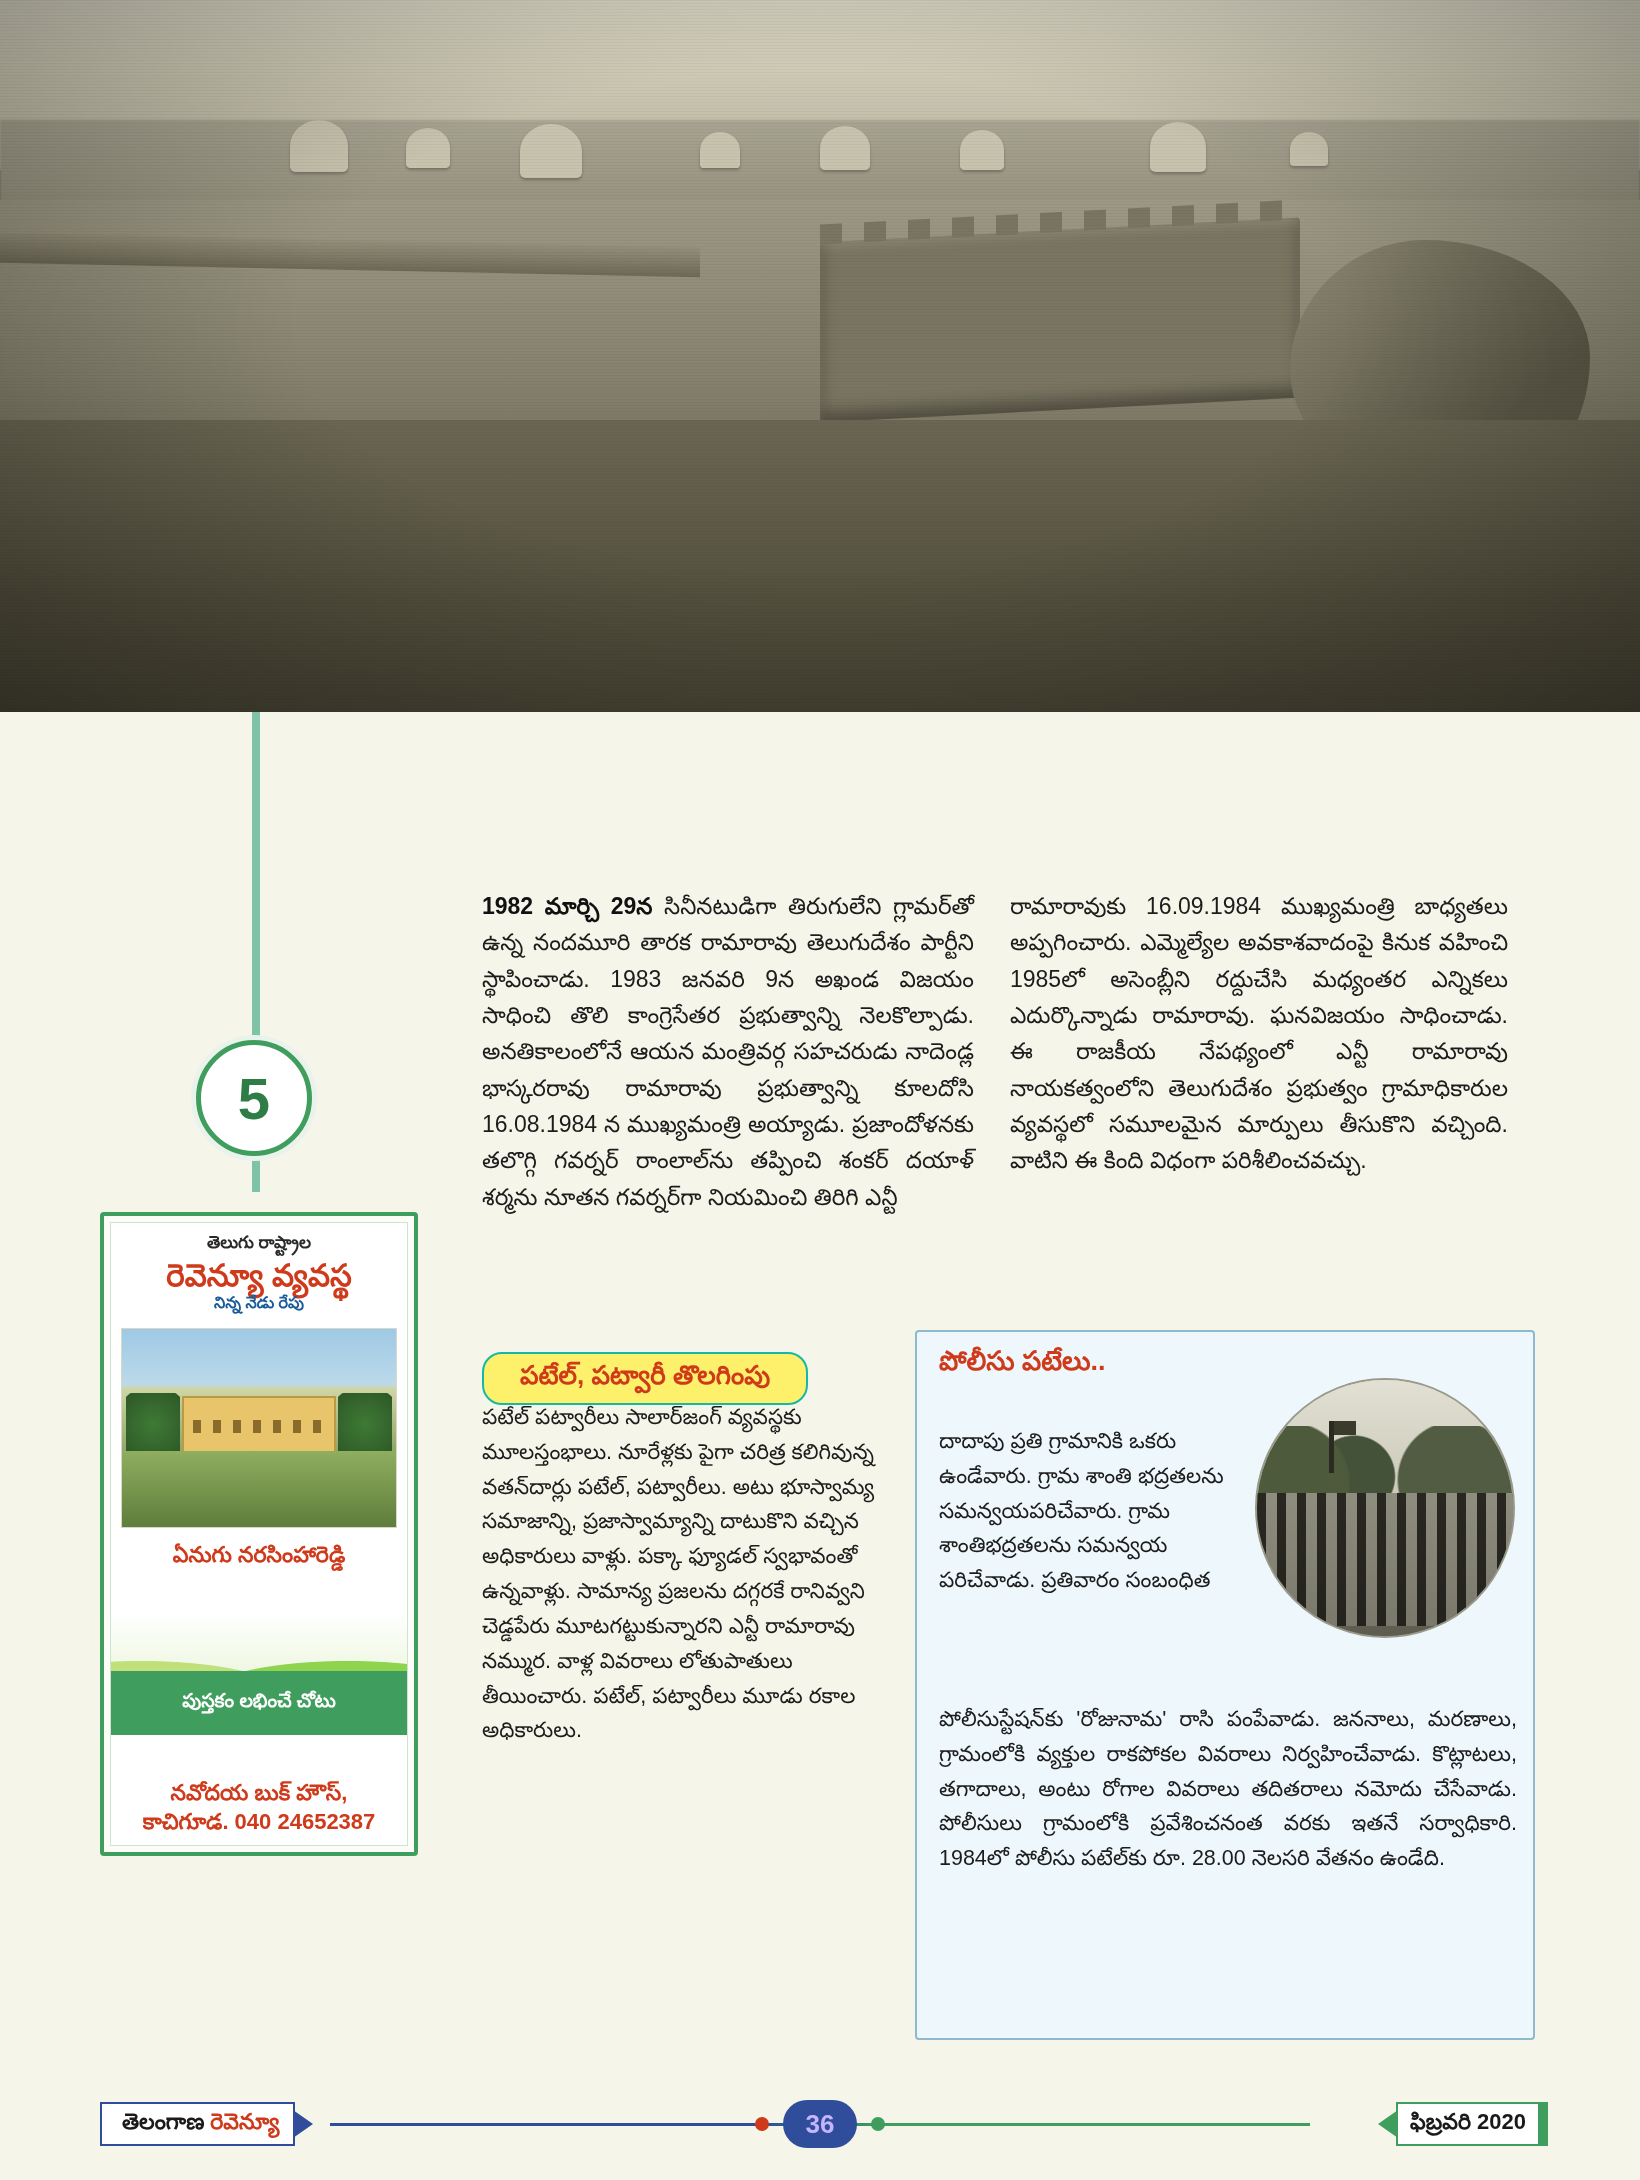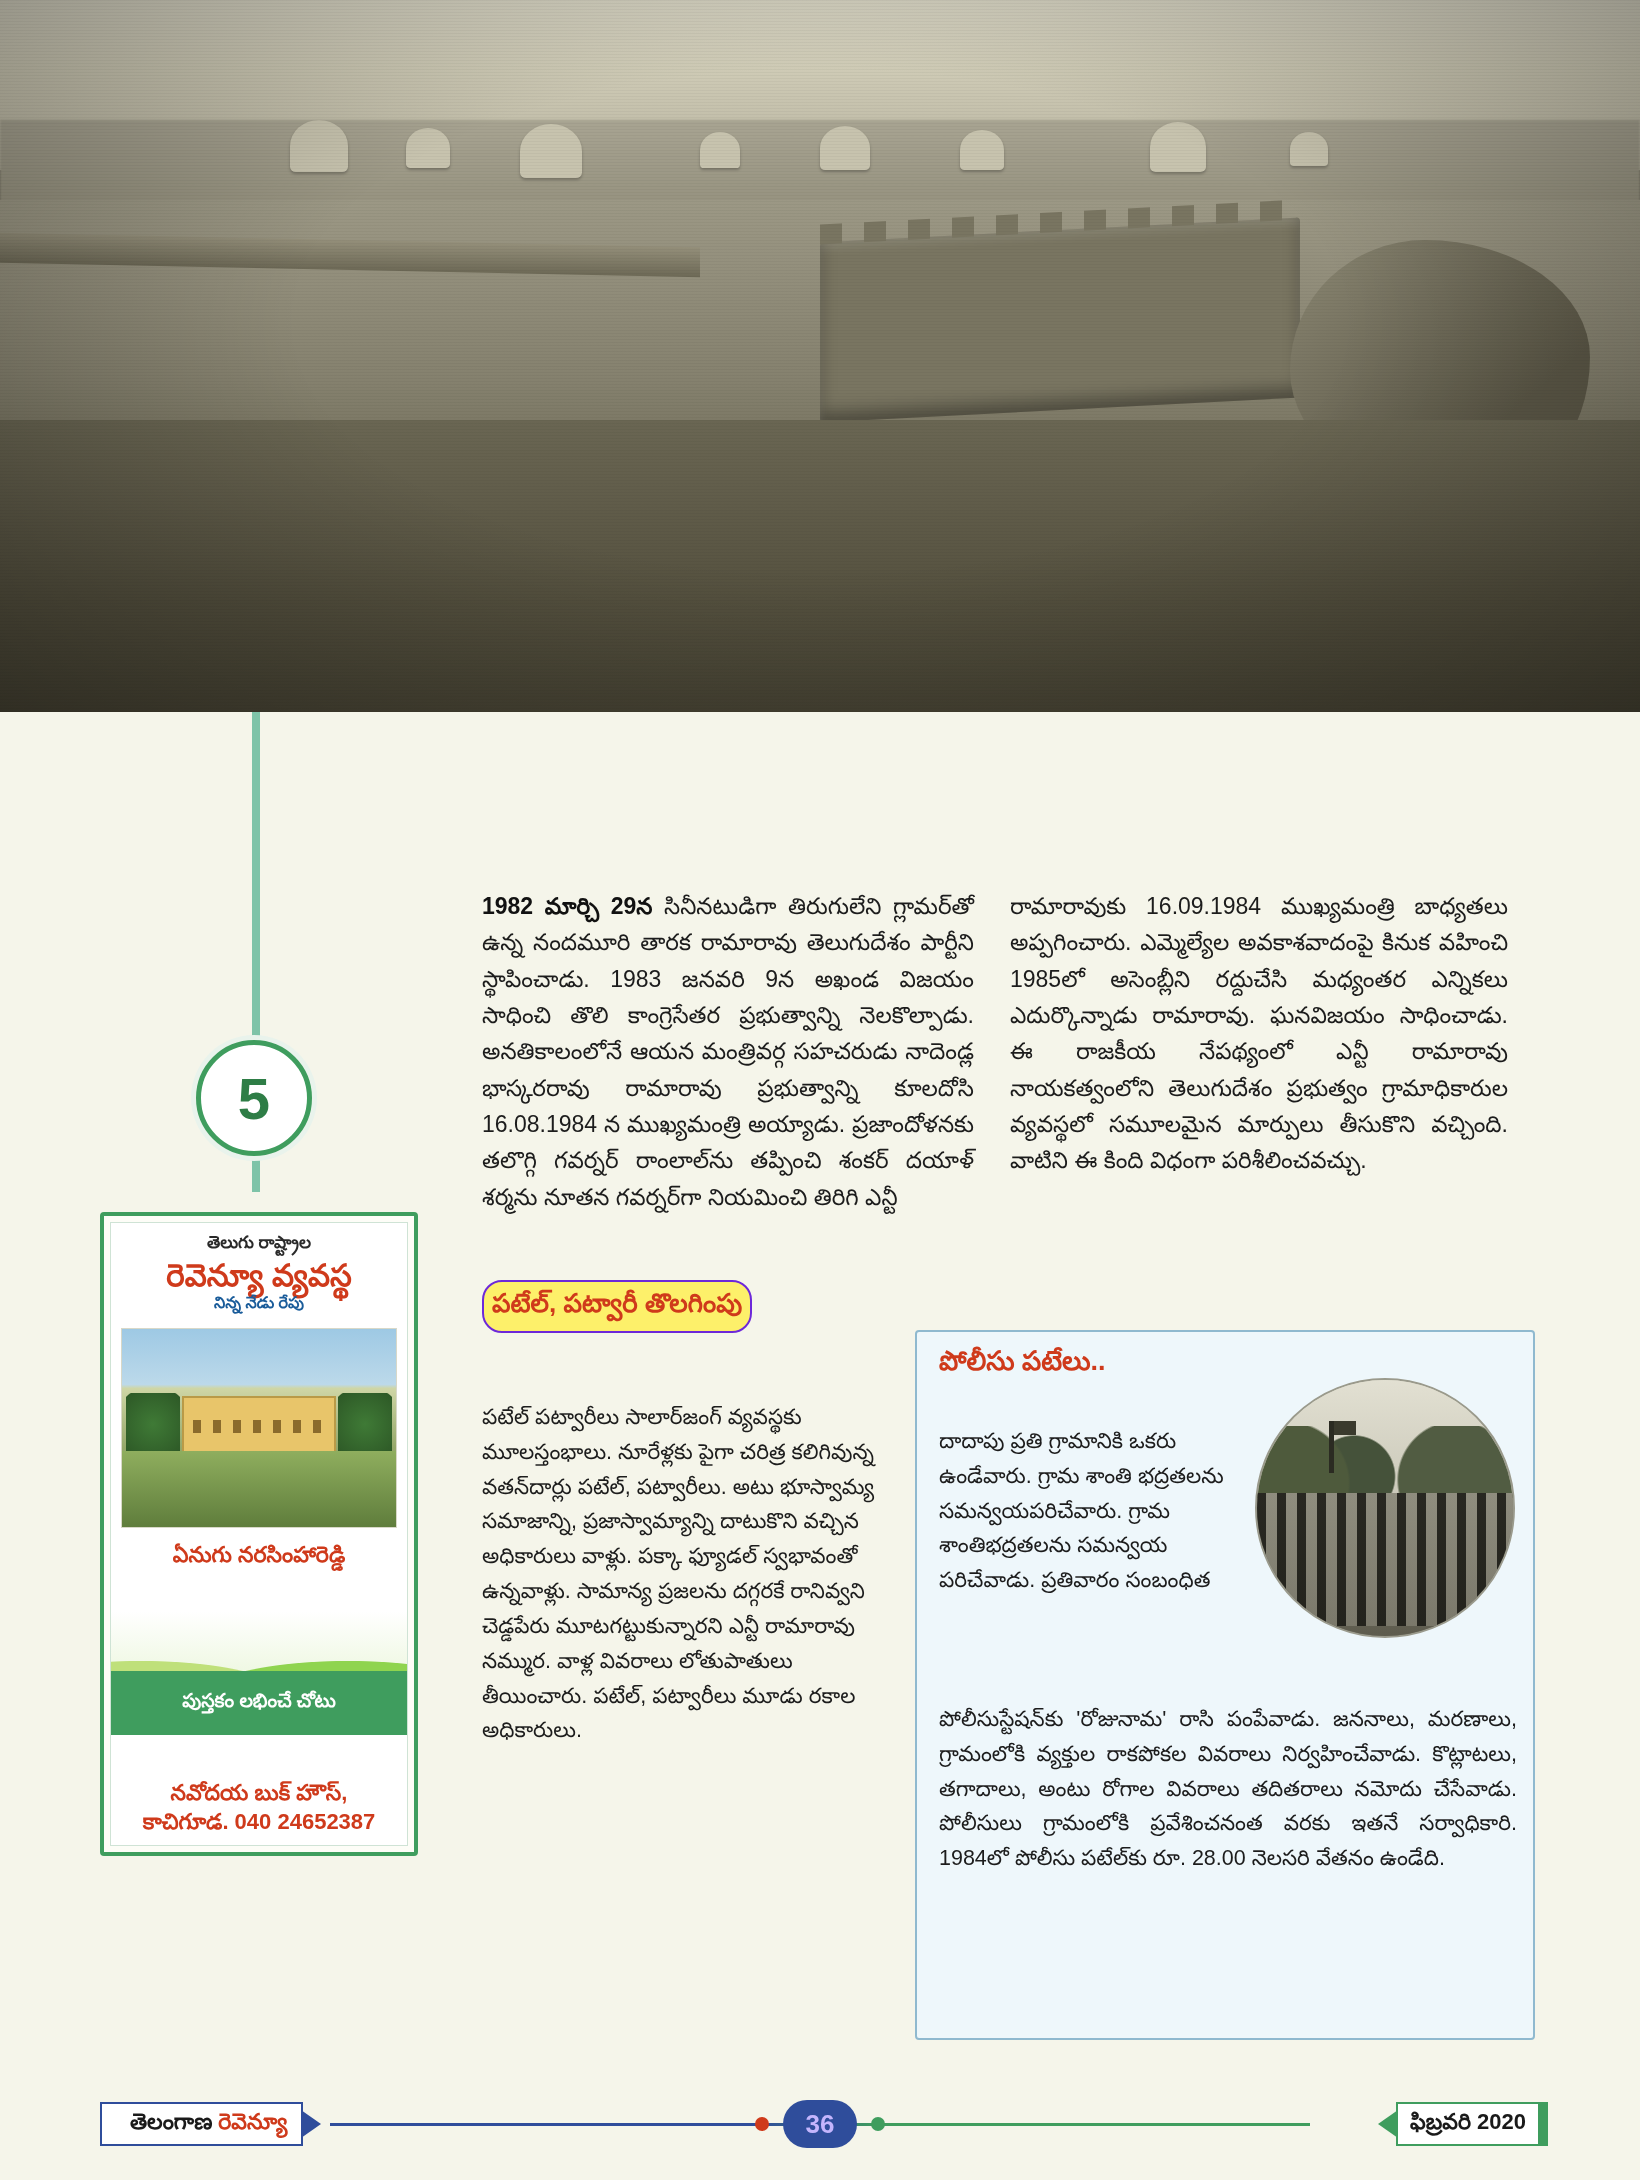--- a/index.html
+++ b/index.html
@@ -212,25 +212,25 @@
   }
   .col p { margin-bottom: 10px; }
   .lead { font-weight: 700; color: #111; }
 
   #col-left  { left: 482px; top: 888px;  width: 492px; }
   #col-right { left: 1010px; top: 888px; width: 498px; }
 
   
   .pill {
     position: absolute;
-    left: 482px; top: 1280px;
+    left: 482px; top: 1352px;
     background: #fdf06a;
-    border: 2px solid #6d28d9;
+    border: 2px solid #14b8a6;
     border-radius: 20px;
-    padding: 6px 8px;
+    padding: 6px 36px;
     font-size: 26px;
     font-weight: 700;
     color: #cf3a1b;
   }
 
   #col-left2 {
     position: absolute;
     left: 482px; top: 1400px; width: 410px;
     font-size: 21.5px;
     line-height: 1.62;
@@ -290,21 +290,21 @@
   }
 
   
   .footer { position: absolute; left: 0; bottom: 0; width: 100%; height: 110px; }
   .f-left {
     position: absolute; left: 100px; bottom: 34px;
     height: 44px;
     background: #ffffff;
     border: 2px solid #2f4d9b;
     display: flex; align-items: center;
-    padding: 0 14px 0 28px;
+    padding: 0 14px 0 20px;
     font-size: 22px; font-weight: 700;
   }
   .f-left .w1 { color: #1a1a1a; margin-right: 6px; }
   .f-left .w2 { color: #cf3a1b; }
   .f-left .arrow {
     position: absolute; right: -20px; top: 50%; transform: translateY(-50%);
     width: 0; height: 0;
     border-top: 14px solid transparent;
     border-bottom: 14px solid transparent;
     border-left: 20px solid #2f4d9b;

